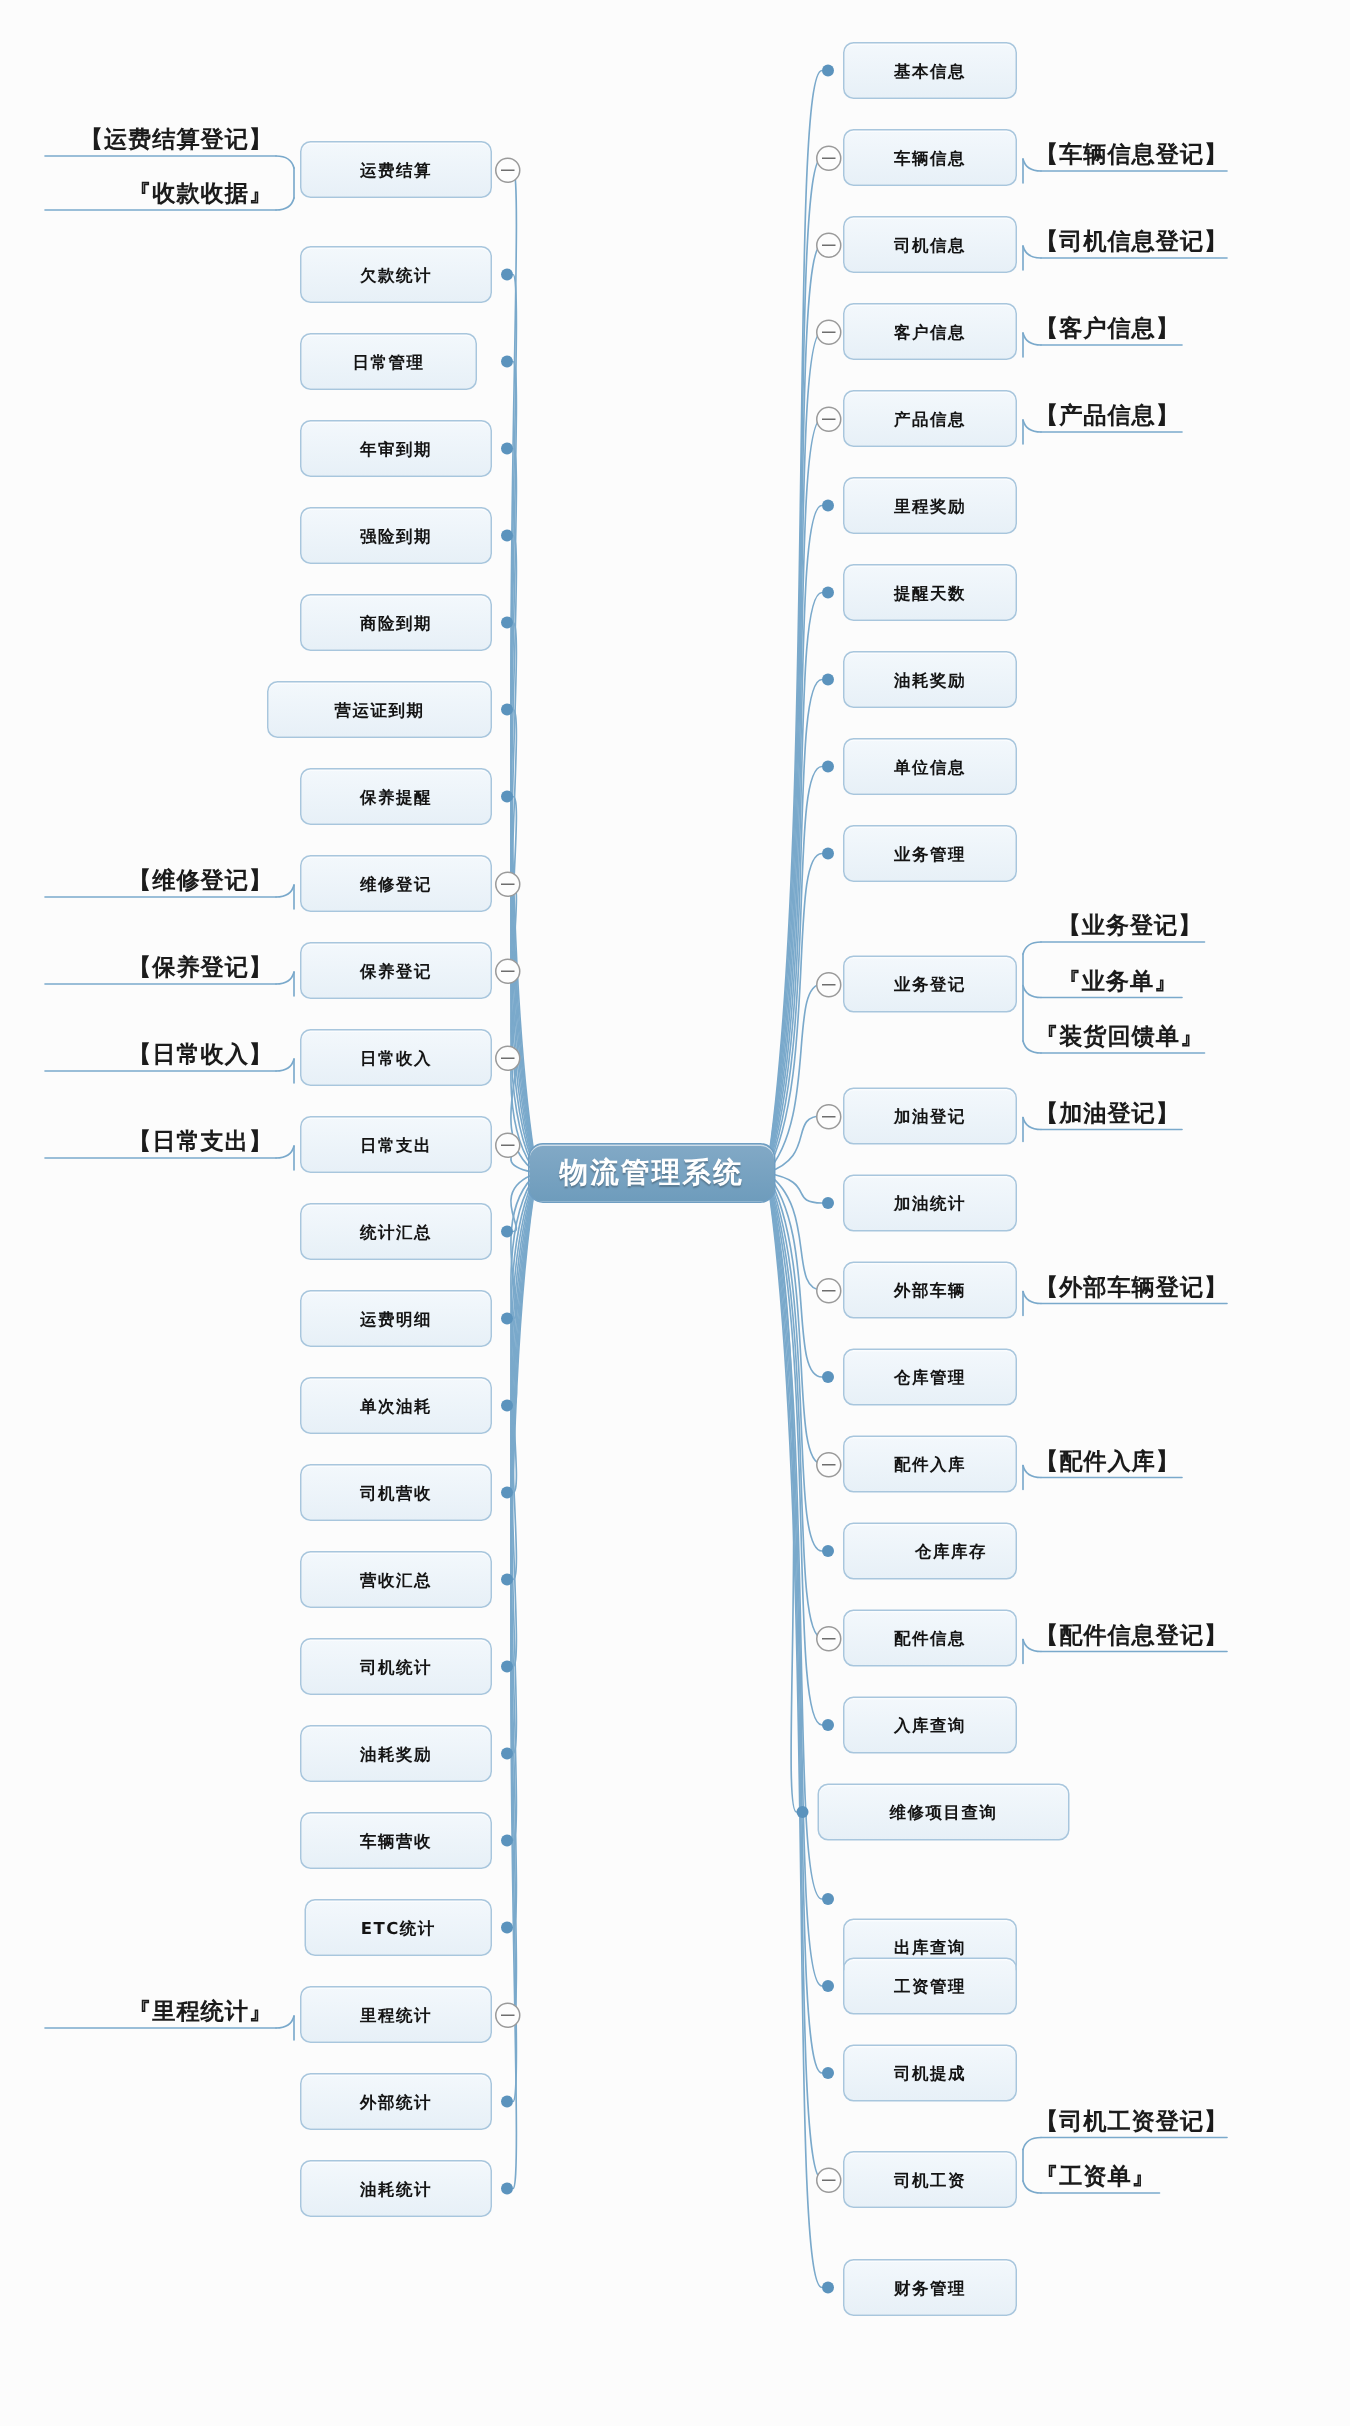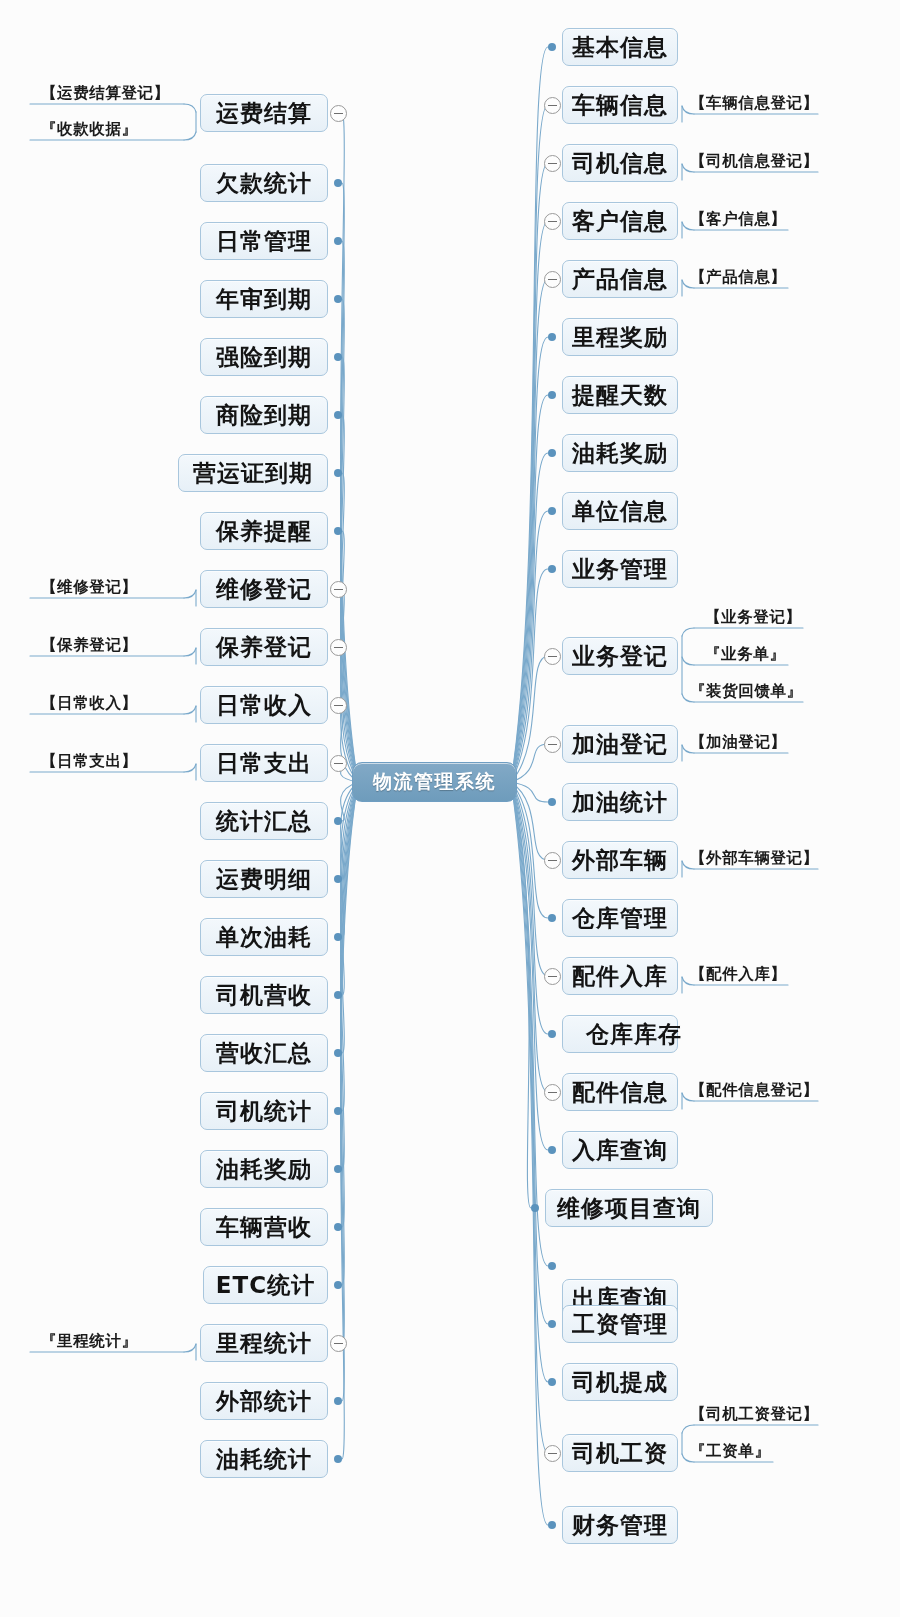--- a/index.html
+++ b/index.html
@@ -8,21 +8,21 @@
   #wires{position:absolute;left:0;top:0;width:900px;height:1617px;pointer-events:none;}
 
   .node{
     position:absolute;
     box-sizing:border-box;
     height:38px;
     border:1px solid #a8c6dd;
     border-radius:7px;
     background:linear-gradient(180deg,#f3f8fc 0%,#e7f0f7 100%);
     color:#141414;
-    font-size:23px;
+    font-size:11px;
     font-weight:700;
     letter-spacing:1px;
     display:flex;
     align-items:center;
     justify-content:center;
     white-space:nowrap;
     box-shadow:0 1px 0 rgba(255,255,255,.6) inset;
   }
   .node.root{
     height:40px;
@@ -37,21 +37,21 @@
   .leaf{
     position:absolute;
     color:#1b1b1b;
     font-size:15.5px;
     font-weight:700;
     letter-spacing:.6px;
     white-space:nowrap;
     line-height:1;
   }
   .leaf.right{text-align:left;}
-  .leaf.left{text-align:left;padding-left:41px;}
+  .leaf.left{text-align:right;}
 
   .toggle{
     position:absolute;
     width:17px;height:17px;
     border:1px solid #9a9a9a;
     border-radius:50%;
     background:#fdfdfd;
     box-sizing:border-box;
   }
   .toggle::before{
@@ -186,21 +186,21 @@
       <div class="node" style="left: 200px; top: 94px; width: 128px;">
         <span>运费结算</span>
       </div>
       <div class="toggle" style="left: 329.5px; top: 104.5px;"></div>
       <div class="leaf left" style="top: 86px; left: 0px; width: 182px;">【运费结算登记】</div>
       <div class="leaf left" style="top: 122px; left: 0px; width: 182px;">『收款收据』</div>
       <div class="node" style="left: 200px; top: 164px; width: 128px;">
         <span>欠款统计</span>
       </div>
       <div class="dot" style="left: 334px; top: 179px;"></div>
-      <div class="node" style="left: 200px; top: 222px; width: 128px;">
+      <div class="node" style="left: 200px; top: 222px; width: 118px;">
         <span>日常管理</span>
       </div>
       <div class="dot" style="left: 334px; top: 237px;"></div>
       <div class="node" style="left: 200px; top: 280px; width: 128px;">
         <span>年审到期</span>
       </div>
       <div class="dot" style="left: 334px; top: 295px;"></div>
       <div class="node" style="left: 200px; top: 338px; width: 128px;">
         <span>强险到期</span>
       </div>

